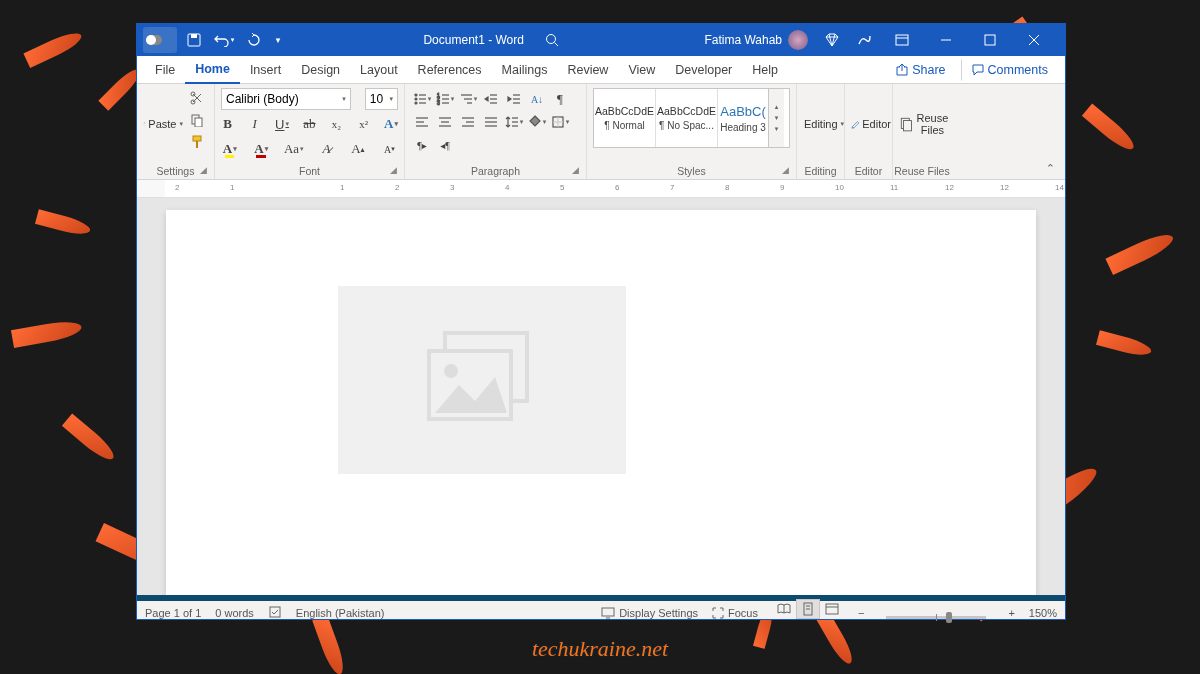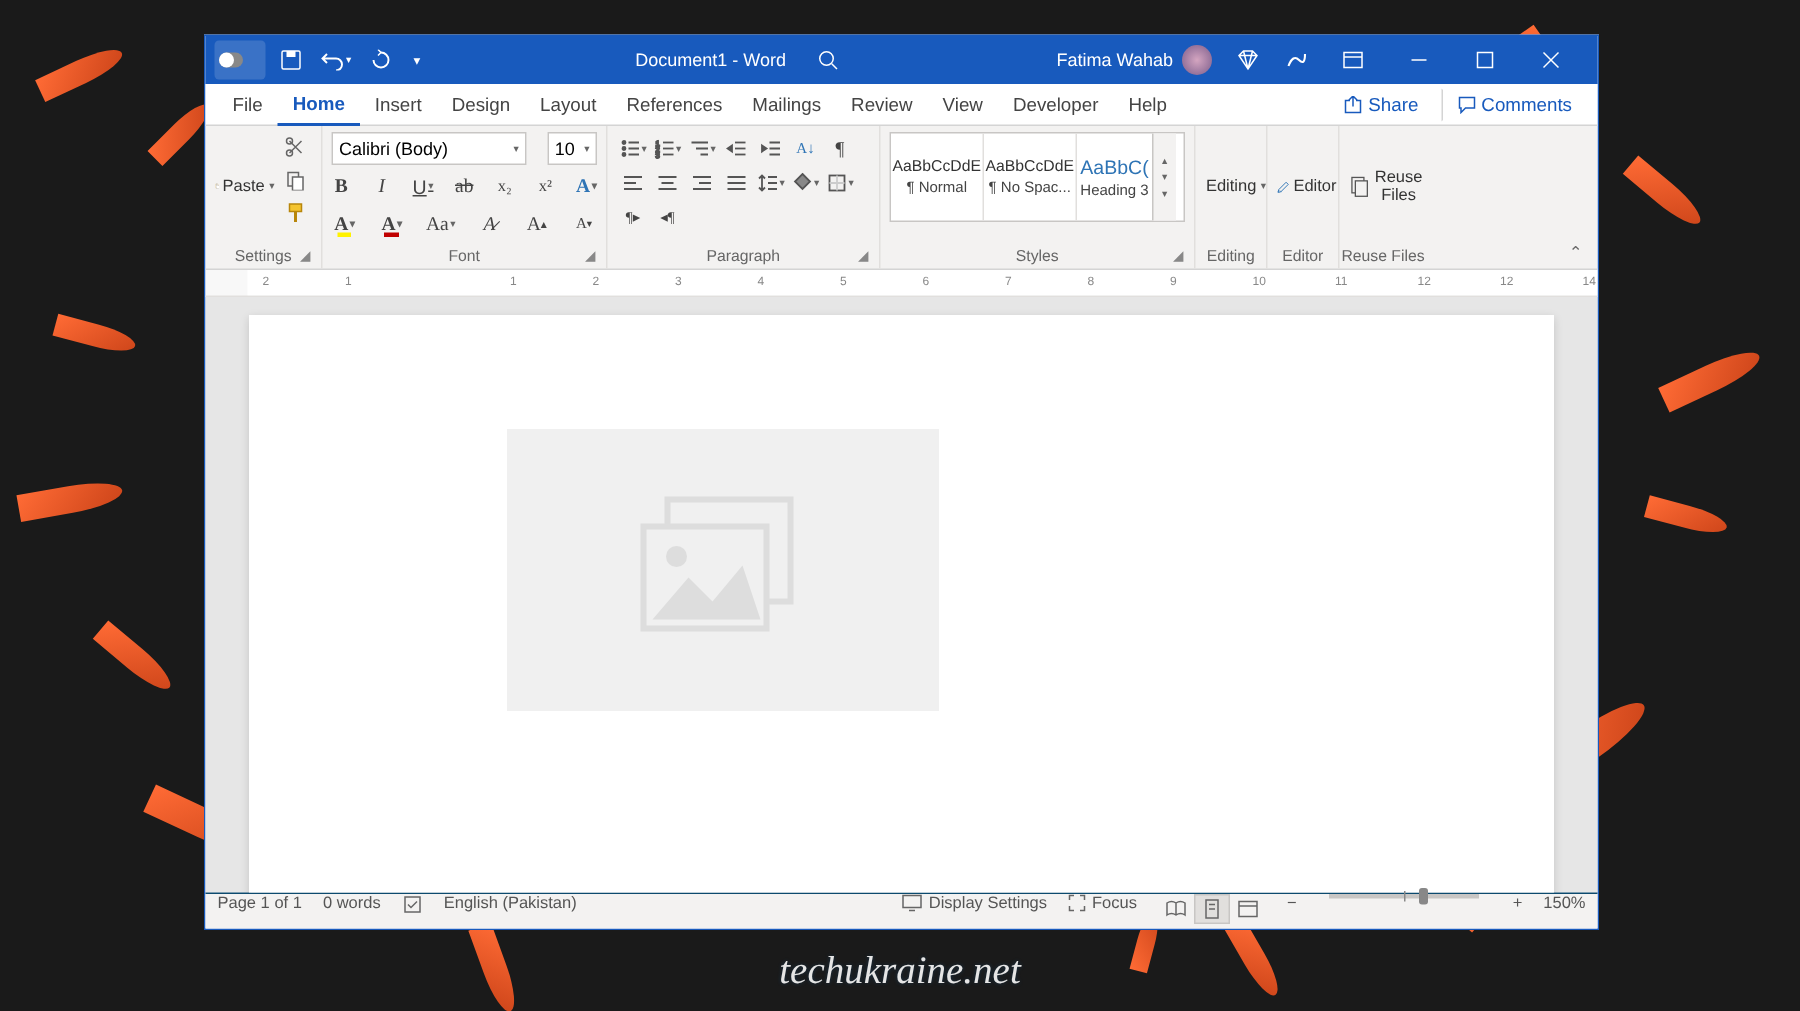--- a/index.html
+++ b/index.html
@@ -88,31 +88,31 @@
 .ruler { height: 18px; background: #f8f8f8; border-bottom: 1px solid #e1dfdd; position: relative; font-size: 8px; color: #888; display:flex; align-items:center; padding-left: 28px; overflow:hidden;}
 .ruler-track { position:relative; height:100%; width:100%; background: linear-gradient(to right, #e8e8e8 0, #e8e8e8 32px, #fff 32px, #fff 140px, #e8e8e8 140px, #e8e8e8 100%); }
 .ruler-track { background:#fff; }
 .ruler-num { position: absolute; top: 3px; }
 
 .document-area { flex: 1; background: #e6e6e6; overflow: hidden; display:flex; justify-content:center; padding-top: 12px;}
 .page { width: 870px; height: 420px; background: #fff; box-shadow: 0 2px 6px rgba(0,0,0,0.15); position: relative; }
 .placeholder-img { position: absolute; left: 172px; top: 76px; width: 288px; height: 188px; background: #f0f0f0; display: flex; align-items: center; justify-content: center; }
 .placeholder-img svg { opacity: 0.35; }
 
-.statusbar { height: 24px; background: #f3f2f1; border-top: 1px solid #0c4a6e; display: flex; align-items: flex-start; font-size: 11px; color: #555; padding: 0 8px; gap: 14px; }
+.statusbar { height: 24px; background: #f3f2f1; border-top: 6px solid #0c4a6e; display: flex; align-items: flex-end; font-size: 11px; color: #555; padding: 0 8px; gap: 14px; }
 .statusbar .spacer { flex: 1; }
 .status-item { display: flex; align-items: center; gap: 4px; }
 .view-btns { display: flex; gap: 0; }
 .view-btn { width: 24px; height: 20px; display: flex; align-items: center; justify-content: center; border: 1px solid transparent; }
 .view-btn.active { background: #e1dfdd; border-color: #c8c6c4; }
 .zoom-slider { width: 100px; height: 3px; background: #c8c6c4; position: relative; margin: 0 8px; }
 .zoom-slider::after { content:""; position:absolute; left:60%; top:-4px; width:6px; height:11px; background:#888; border-radius:2px; }
 .zoom-tick { position:absolute; left:50%; top:-2px; width:1px; height:7px; background:#888; }
 
-.watermark { position: absolute; bottom: 12px; left: 50%; transform: translateX(-50%); font-family: cursive; font-size: 26px; font-style: italic; color: #e5e5e5; text-shadow: 0 0 3px rgba(26,107,176,0.3); }
+.watermark { position: absolute; bottom: 12px; left: 50%; transform: translateX(-50%); font-family: cursive; font-size: 22px; font-style: italic; color: #f97316; text-shadow: 0 0 3px rgba(26,107,176,0.3); }
 </style>
 </head>
 <body>
 
 <div class="bg-decoration">
 <div class="cone c1"></div>
     <div class="cone c2"></div>
     <div class="cone c3"></div>
     <div class="cone c4"></div>
     <div class="cone c5"></div>

